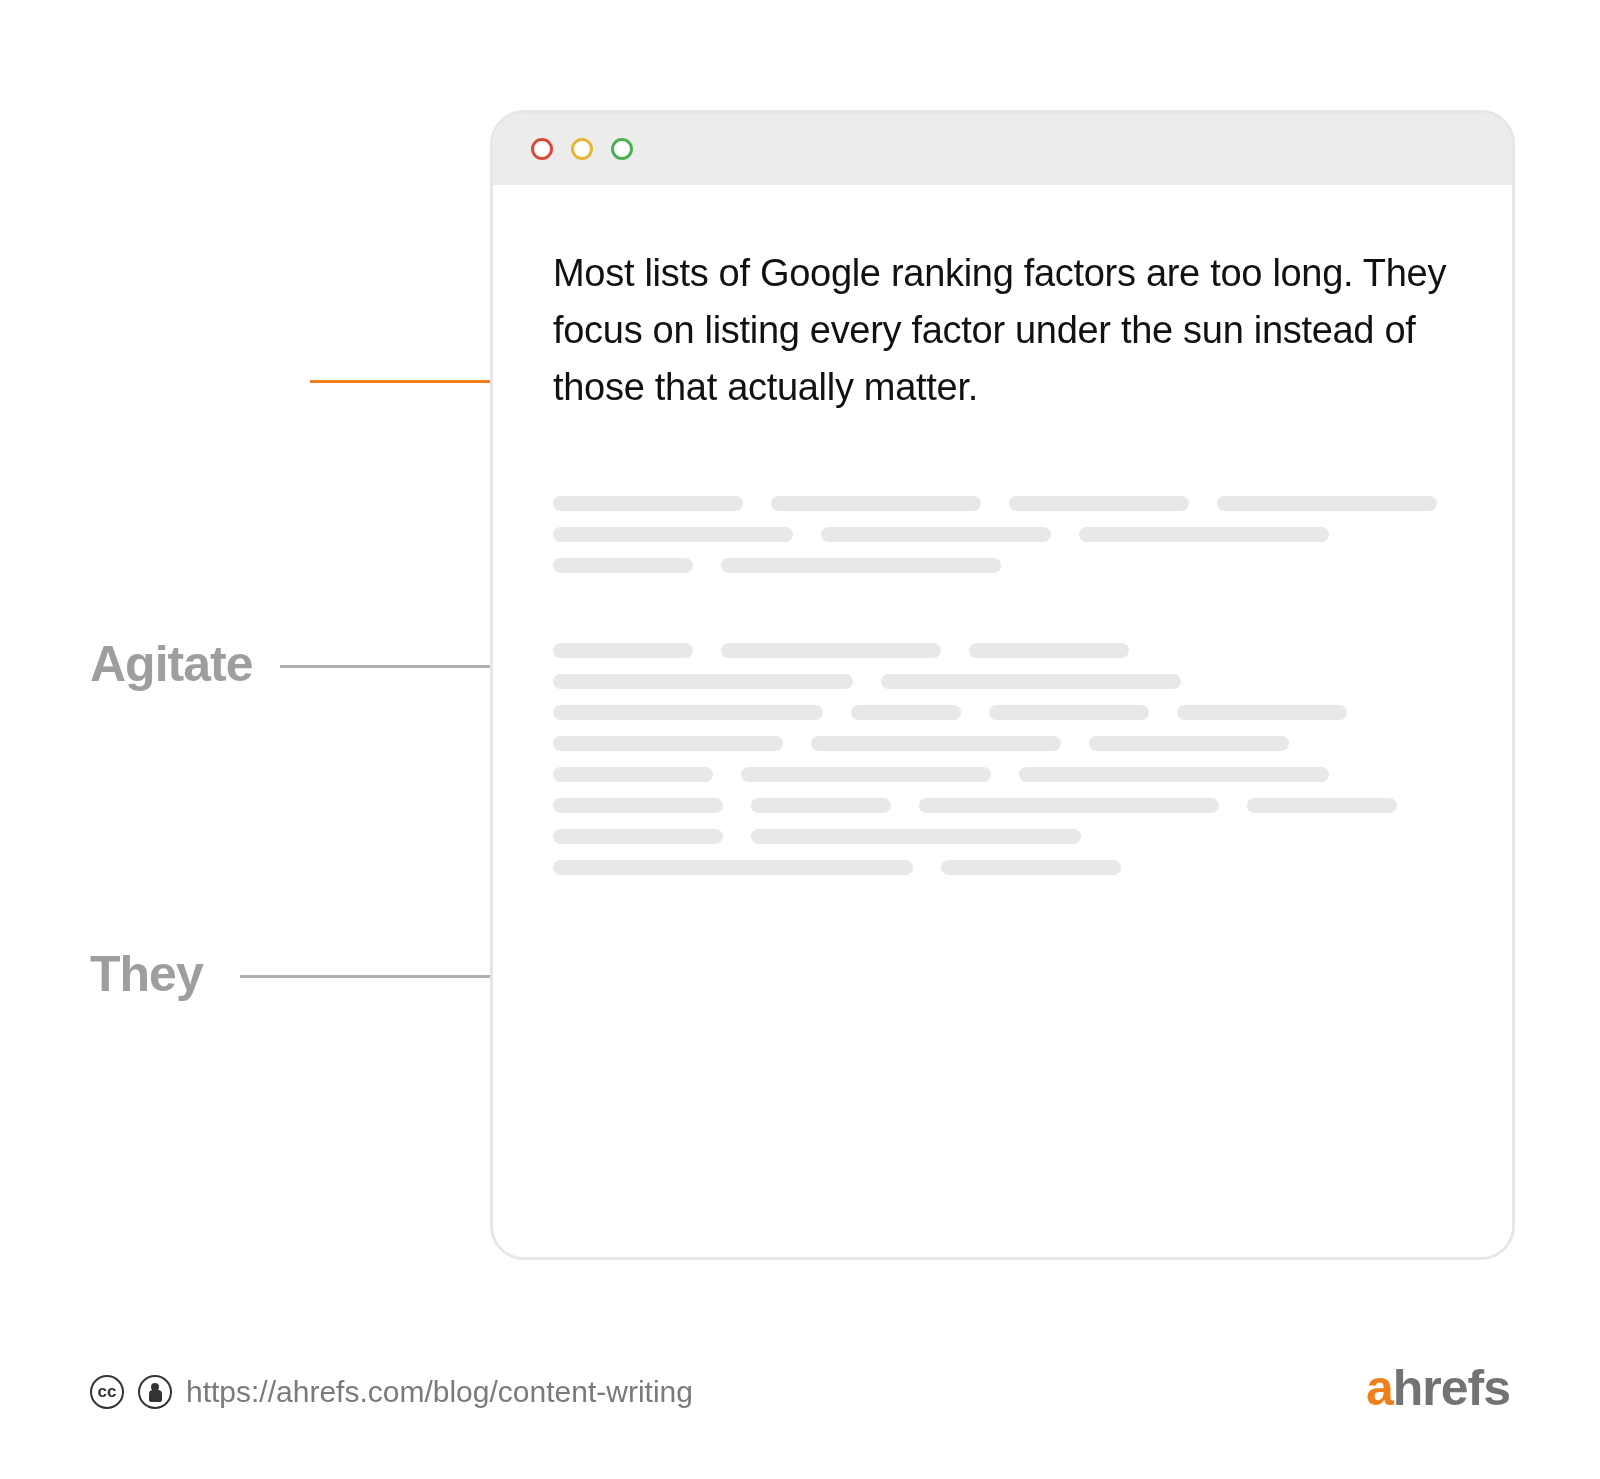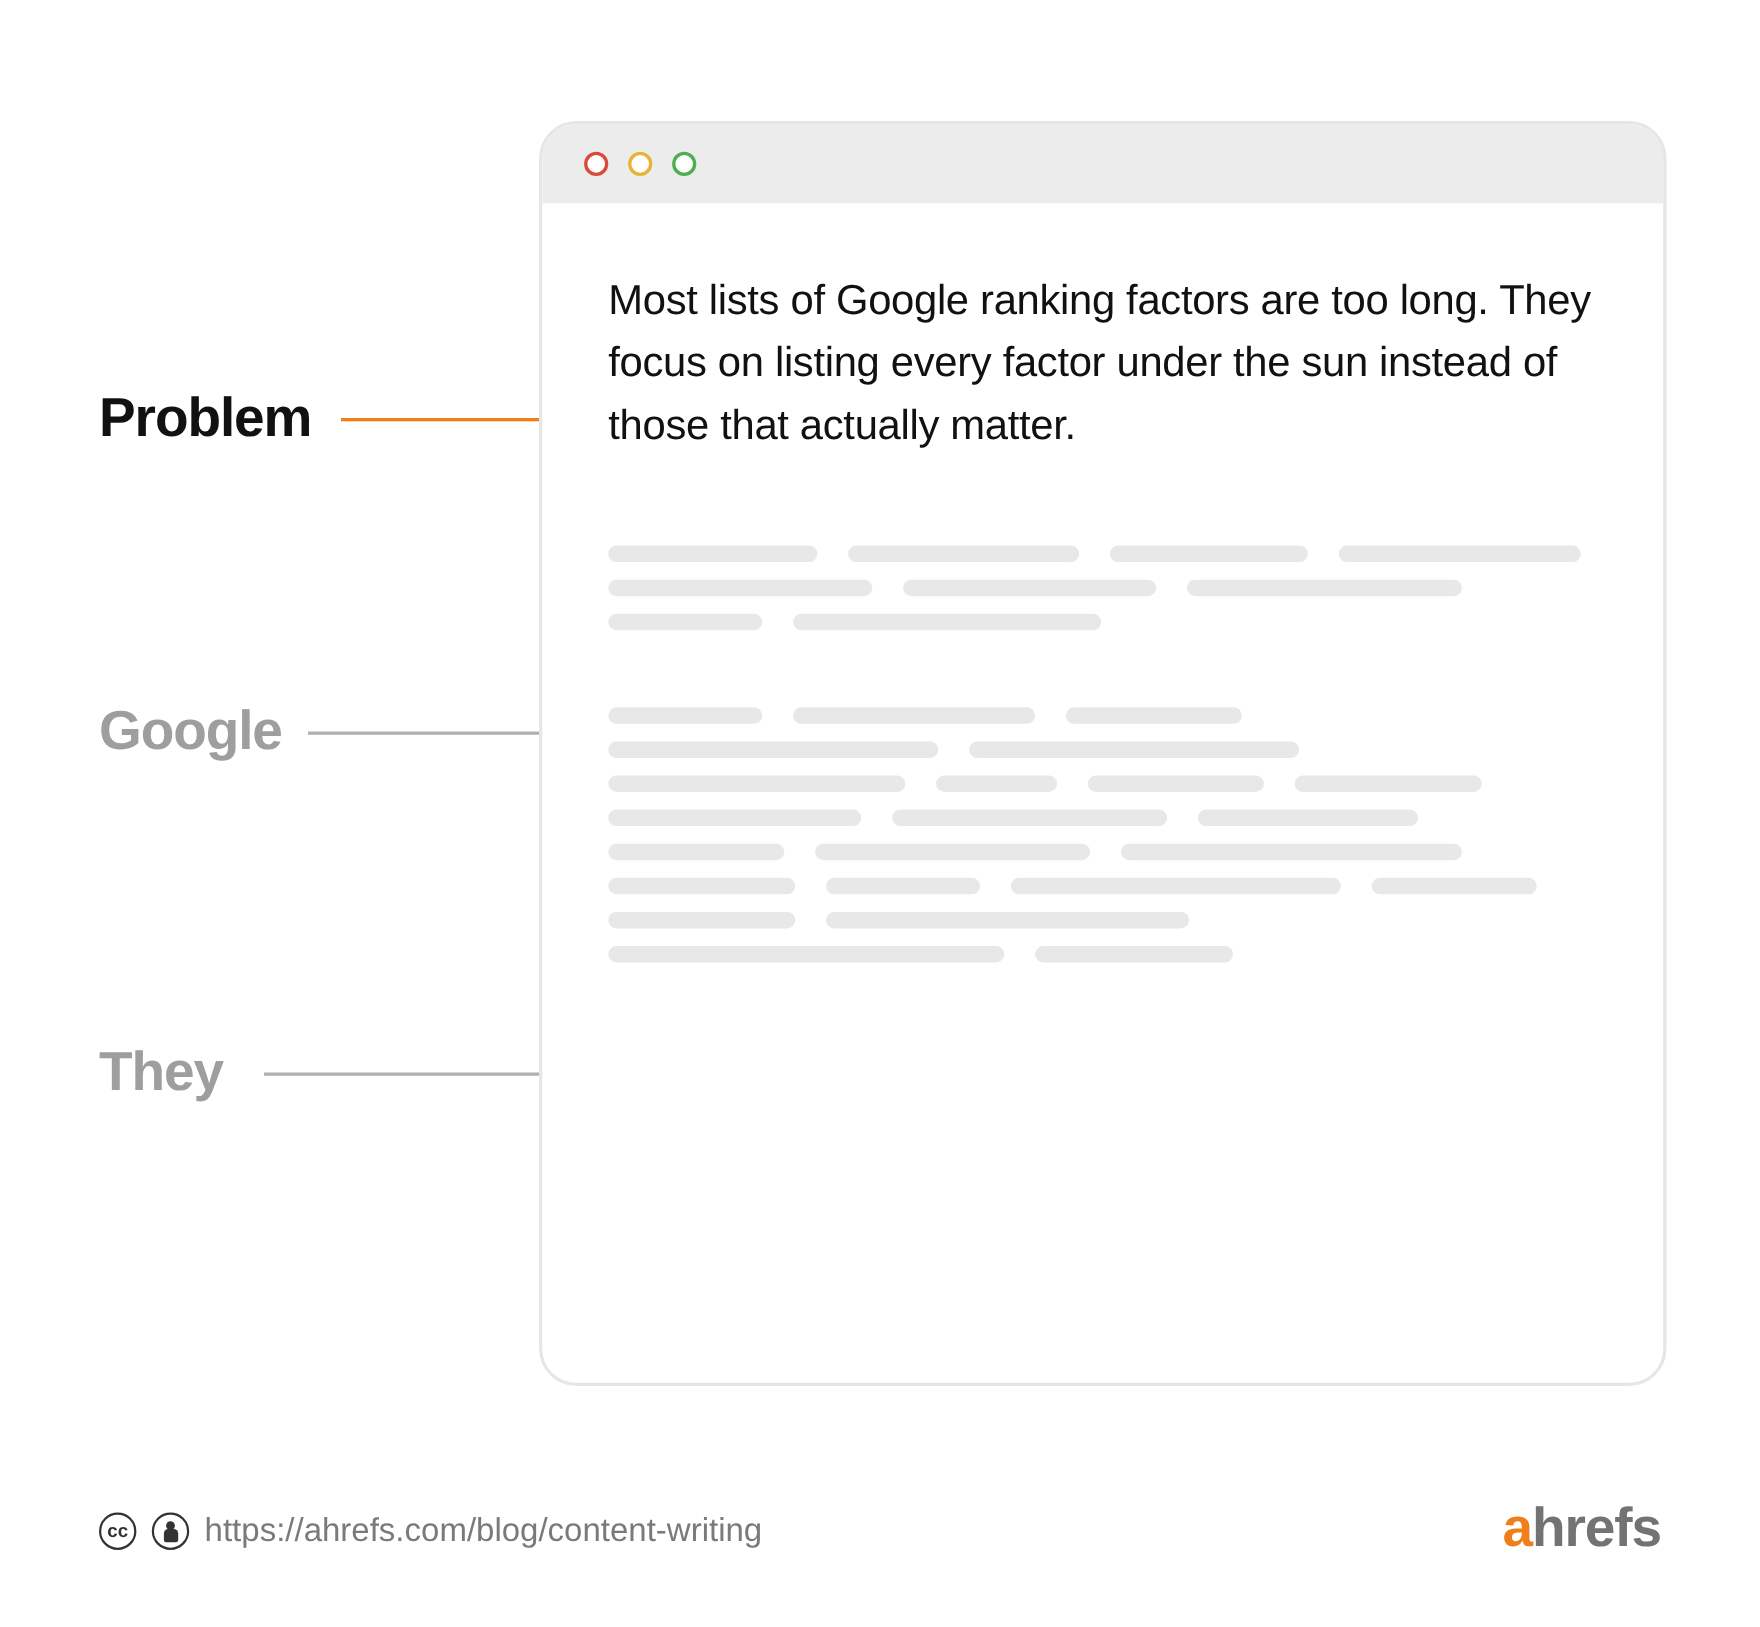--- a/index.html
+++ b/index.html
@@ -142,22 +142,21 @@
     letter-spacing: -1px;
   }
   .brand .a { color: #ef7f1a; }
   .brand .rest { color: #737373; }
 </style>
 </head>
 <body>
 
 <div class="canvas">
 
-  <div id="lbl-problem" class="label active">Problem</div>
-  <div id="lbl-agitate" class="label inactive">Google</div>
+  <div id="lbl-agitate" class="label inactive">Agitate</div>
   <div id="lbl-solve" class="label inactive">They</div>
 
   <div class="hline active" style="left:310px; top:380px; width:230px;"></div>
   <div class="hline" style="left:280px; top:665px; width:260px;"></div>
   <div class="hline" style="left:240px; top:975px; width:300px;"></div>
 
   <div class="bracket active" style="left:540px; top:230px; height:296px;"></div>
   <div class="bracket" style="left:540px; top:592px; height:145px;"></div>
   <div class="bracket" style="left:540px; top:800px; height:350px;"></div>
 

